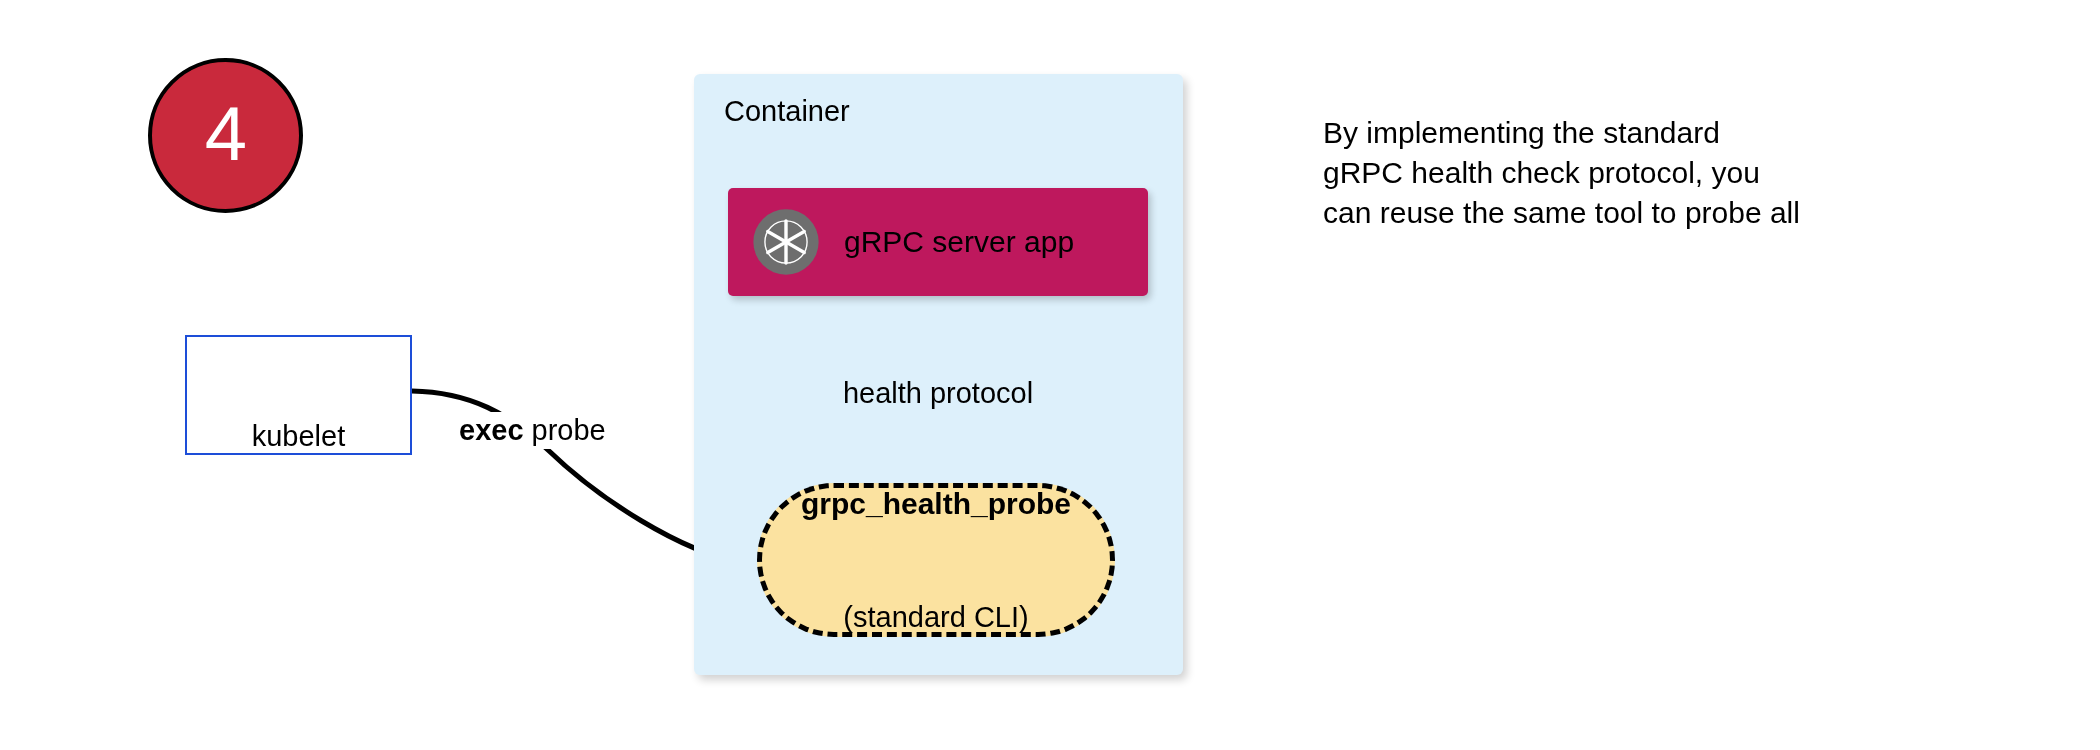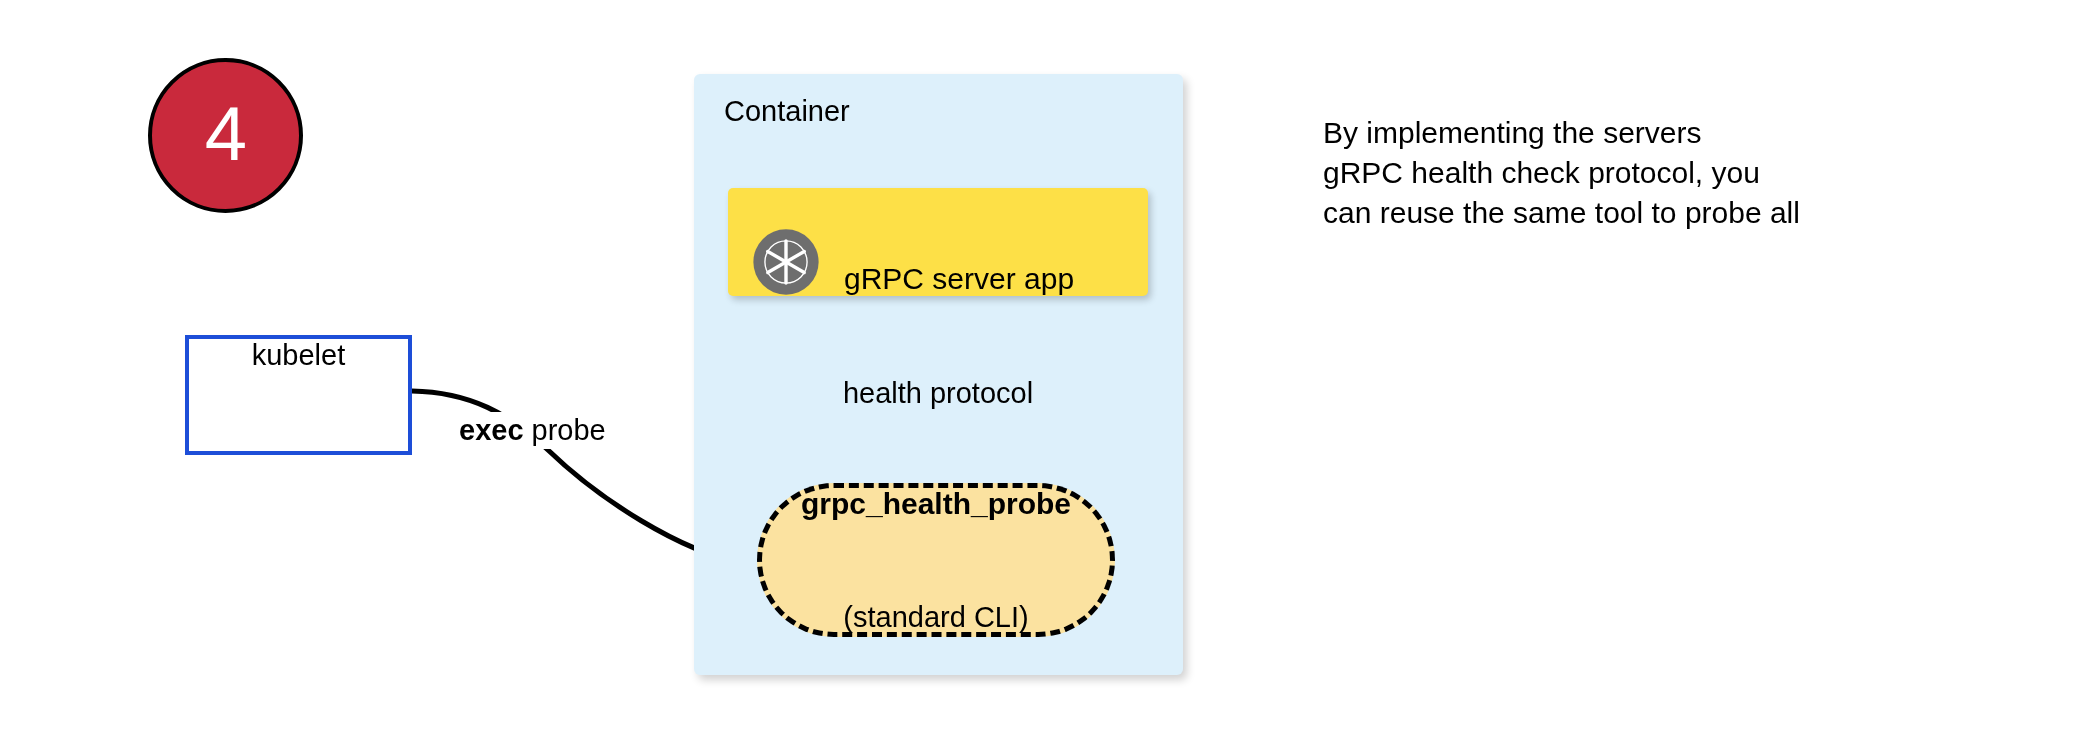--- a/index.html
+++ b/index.html
@@ -68,25 +68,25 @@
     white-space: nowrap;
   }
 
   
   .server-card {
     position: absolute;
     left: 728px;
     top: 188px;
     width: 420px;
     height: 108px;
-    background: #fde047;
+    background: #be185d;
     border-radius: 5px;
     box-shadow: 3px 4px 7px rgba(0,0,0,0.20);
     display: flex;
-    align-items: flex-end;
+    align-items: center;
     box-sizing: border-box;
   }
   .server-icon {
     width: 68px;
     height: 68px;
     margin-left: 24px;
     flex: 0 0 auto;
     display: block;
   }
   .server-label {
@@ -96,24 +96,24 @@
   }
 
   
   .kubelet-box {
     position: absolute;
     left: 185px;
     top: 335px;
     width: 227px;
     height: 120px;
     background: #ffffff;
-    border: 4px solid #1d4ed8;
-    box-sizing: border-box;
-    display: flex;
-    align-items: flex-start;
+    border: 2px solid #1d4ed8;
+    box-sizing: border-box;
+    display: flex;
+    align-items: flex-end;
     justify-content: center;
   }
   .kubelet-label {
     font-size: 29px;
     white-space: nowrap;
   }
 
   
   .exec-probe-label {
     position: absolute;
@@ -240,16 +240,16 @@
 <div class="protocol-label">
   <span>health protocol</span>
 </div>
 
 <div class="probe-pill">
   <div class="probe-pill-title">grpc_health_probe</div>
   <div class="probe-pill-sub">(standard CLI)</div>
 </div>
 
 <div class="caption">
-  <span>By implementing the servers</span>
+  <span>By implementing the standard</span>
   <span>gRPC health check protocol, you</span>
   <span>can reuse the same tool to probe all</span>
 </div>
 
 </body></html>

